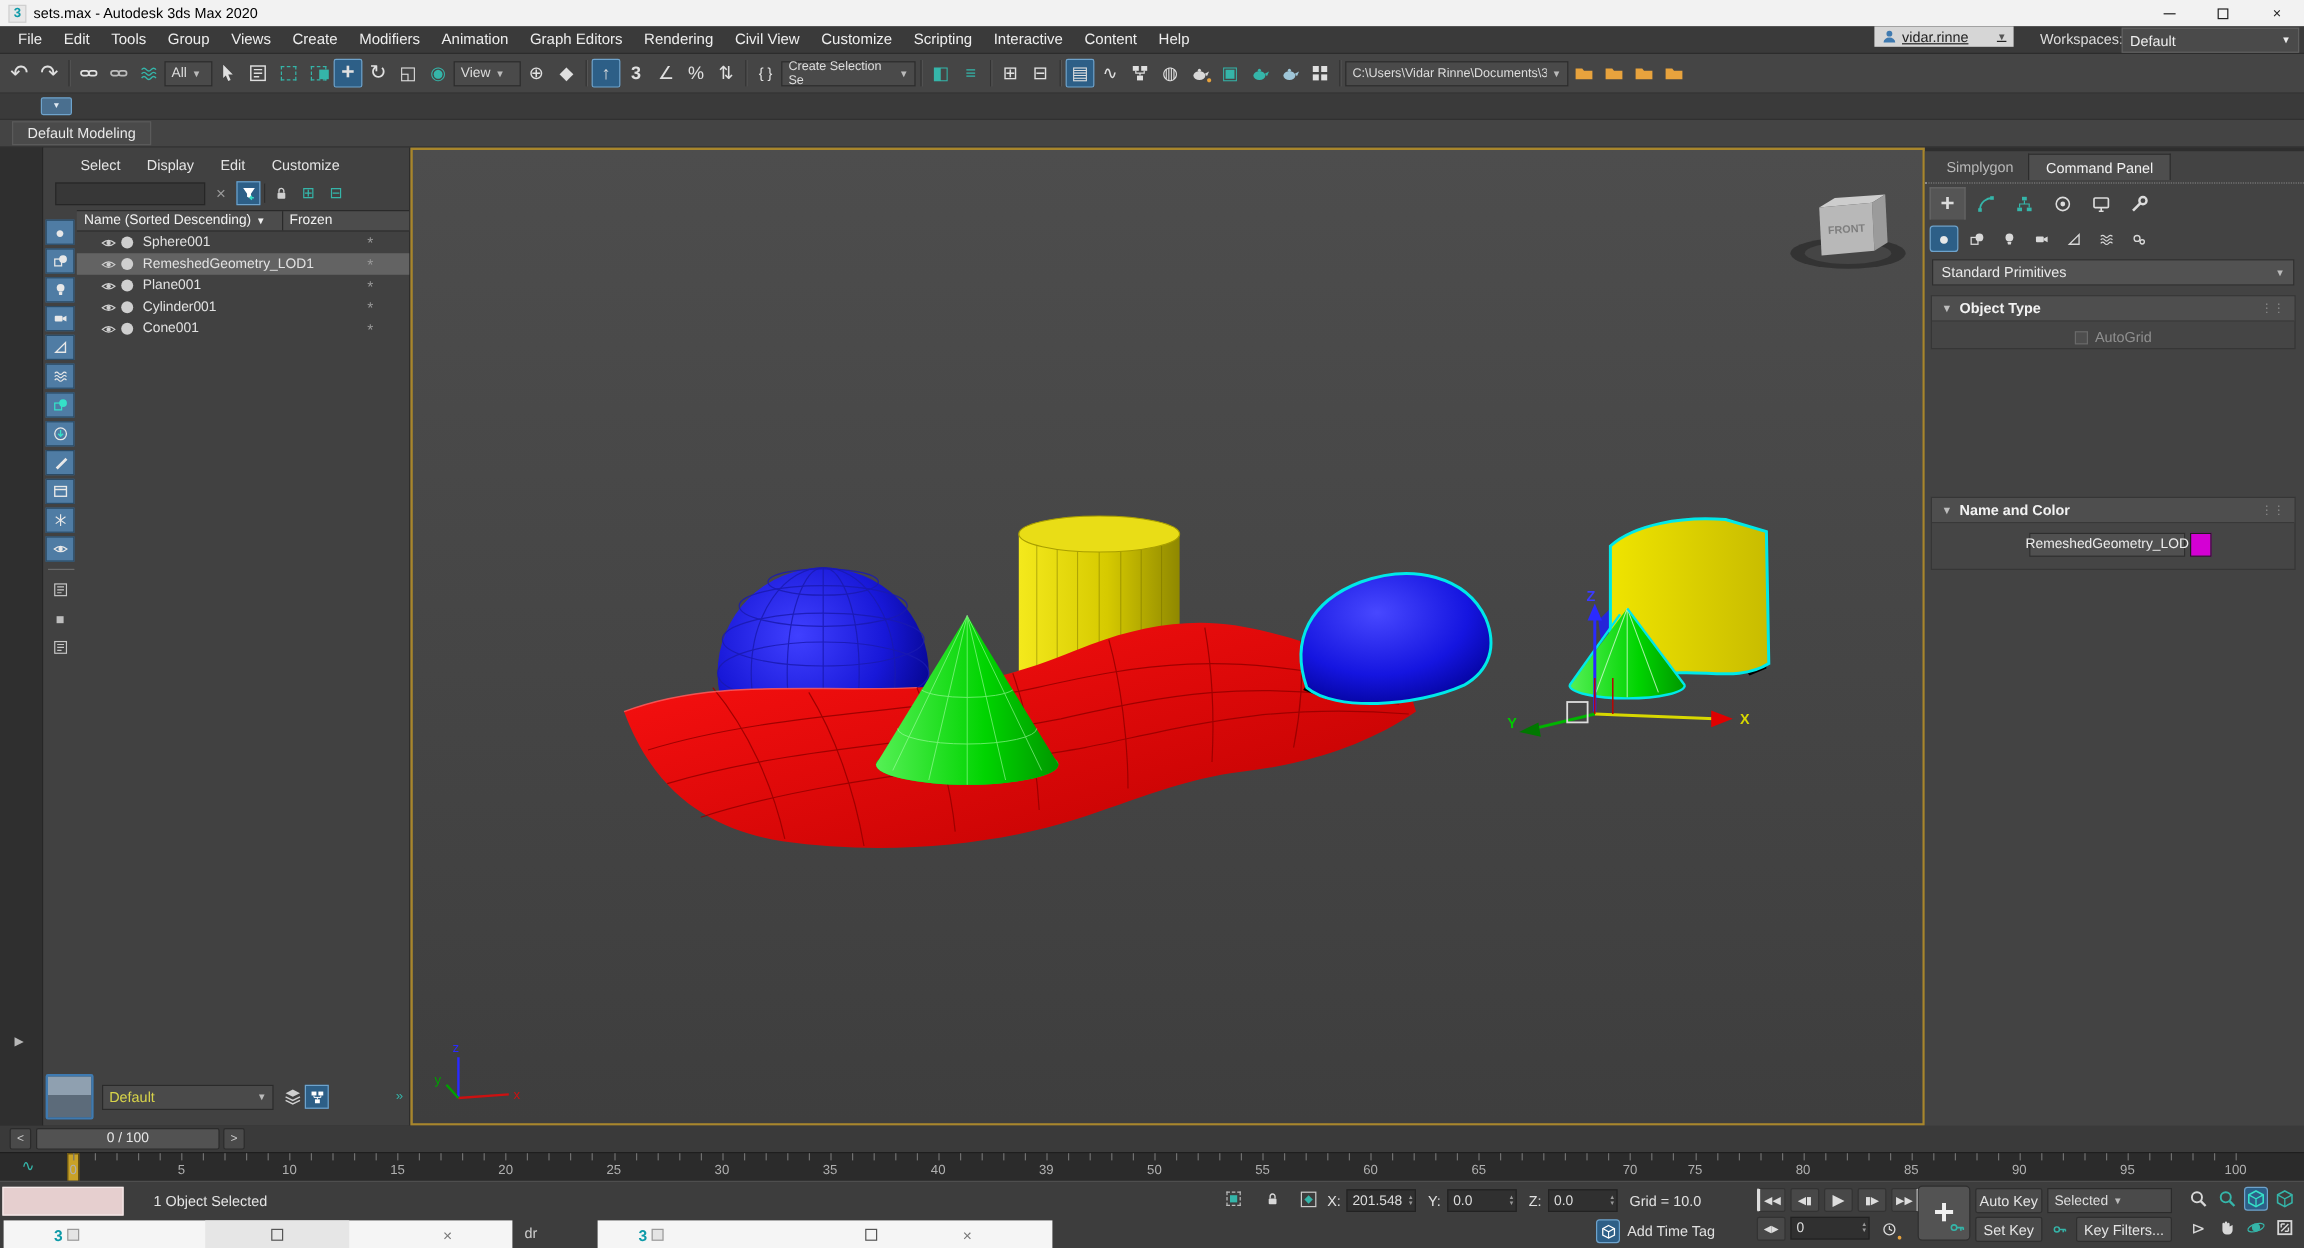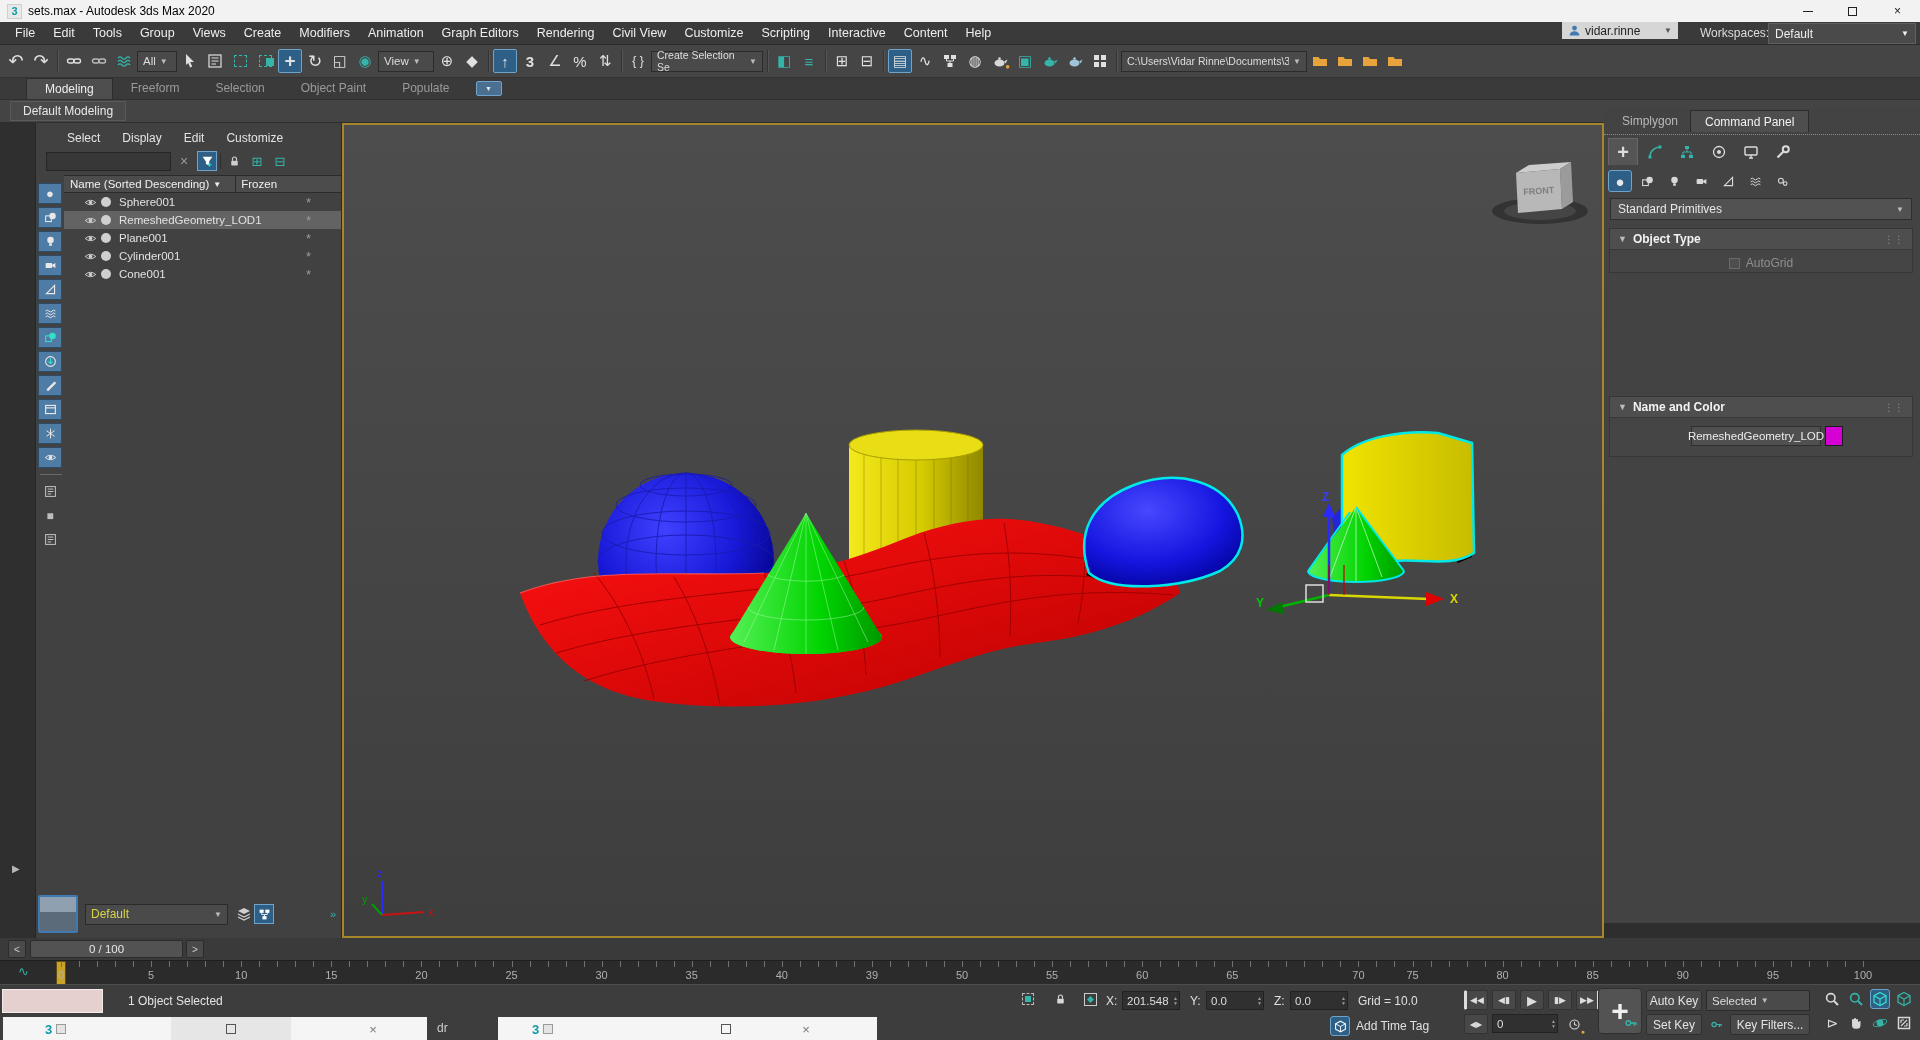--- a/index.html
+++ b/index.html
@@ -13,21 +13,21 @@
   .appicon { width:15px; height:15px; margin:0 6px 0 7px; background:#e8e8e8; border:1px solid #cfcfcf; color:#0d9aa8; font-weight:bold; font-size:11px; display:flex; align-items:center; justify-content:center; }
   .title-text { font-size:12px; color:#000; }
   .winbtns { position:absolute; right:0; top:0; height:22px; display:flex; }
   .winbtn { width:45px; height:22px; display:flex; align-items:center; justify-content:center; color:#222; }
   .minglyph { width:10px; border-bottom:1px solid #222; height:1px; }
   .maxglyph { width:9px; height:9px; border:1px solid #222; }
 
   
   .menubar { left:0; top:22px; width:1920px; height:23px; background:#3a3a3a; display:flex; align-items:center; padding-left:6px; border-bottom:1px solid #2c2c2c; }
   .menu-item { padding:0 9px; font-size:12.5px; color:#eee; height:23px; display:flex; align-items:center; }
-  .account-chip { position:absolute; left:1562px; top:0px; height:17px; width:116px; background:#d6d6d6; color:#222; display:flex; align-items:center; gap:4px; padding:0 6px; font-size:12px; }
+  .account-chip { position:absolute; left:1562px; top:0px; height:17px; width:116px; background:#d6d6d6; color:#222; display:flex; align-items:center; gap:4px; padding:0 6px; font-size:12px;text-decoration:underline; }
   .ws-label { position:absolute; left:1700px; top:4px; color:#ddd; font-size:12px; }
   .ws-dd { position:absolute; left:1768px; top:1px; width:148px; height:21px; background:#4a4a4a; border:1px solid #5f5f5f; display:flex; align-items:center; justify-content:space-between; padding:0 6px; color:#eee; }
 
   
   .toolbar { left:0; top:45px; width:1920px; height:33px; background:#454545; border-bottom:1px solid #333; display:flex; align-items:center; padding-left:4px; gap:1px; }
   .tbi { min-width:24px; height:24px; display:flex; align-items:center; justify-content:center; color:#e0e0e0; font-size:15px; border:1px solid transparent; border-radius:2px; position:relative; }
   .tbi.small { font-size:12px; }
   .tbi.on { background:#2d5f87; border:1px solid #6ea3cc; }
   .tbi.teal { color:#35b5a9; }
   .tbi.orange { color:#e8a33d; }
@@ -71,21 +71,21 @@
   .exp-bottom { position:absolute; left:0; top:770px; width:306px; height:42px; display:flex; align-items:center; }
   .thumb { width:40px; height:38px; margin-left:2px; border:2px solid #3f7ab0; background:linear-gradient(#8fa0b0 45%, #5c6b7a 45%); border-radius:2px; }
   .layer-dd { width:143px; height:21px; background:#4a4a4a; border:1px solid #2a2a2a; margin-left:7px; display:flex; align-items:center; justify-content:space-between; padding:0 5px; }
   .layer-dd span.val { color:#d8d44a; font-size:12px; }
 
   
   .viewport { left:342px; top:123px; width:1262px; height:815px; background:#454545; border:2px solid #a8862c; }
   .vp-label { position:absolute; left:8px; top:5px; color:#d0d0d0; font-size:11.5px; display:flex; gap:6px; }
 
   
-  .cmdpanel { left:1604px; top:108px; width:316px; height:815px; background:#434343; }
+  .cmdpanel { left:1604px; top:126px; width:316px; height:815px; background:#434343; }
   .cp-tab { position:absolute; top:2px; height:22px; padding:0 14px; display:flex; align-items:center; font-size:12px; }
   .cp-dotline { position:absolute; left:0; top:26px; width:316px; border-top:1px dotted #8a8a8a; }
   .cp-row1 { position:absolute; left:4px; top:30px; display:flex; gap:2px; }
   .cp-bigico { width:30px; height:27px; display:flex; align-items:center; justify-content:center; color:#dcdcdc; font-size:17px; }
   .cp-bigico.active { background:#555; border:1px solid #666; border-bottom:none; }
   .cp-row2 { position:absolute; left:4px; top:62px; display:flex; gap:3px; }
   .cp-smico { width:24px; height:22px; display:flex; align-items:center; justify-content:center; color:#d8d8d8; }
   .cp-smico.on { background:#2d5f87; border:1px solid #6ea3cc; border-radius:3px; }
   .cp-dd { position:absolute; left:6px; top:90px; width:302px; height:22px; background:#525252; border:1px solid #2e2e2e; display:flex; align-items:center; justify-content:space-between; padding:0 7px; color:#e8e8e8; }
   .rollout { position:absolute; left:5px; width:304px; background:#454545; border:1px solid #363636; }
@@ -448,27 +448,20 @@
         </svg>
       </div>
     <div class="tbi orange">
         <svg class="ico">
           <use href="#i-folder"></use>
         </svg>
       </div>
   </div>
 
   <div class="abs ribbon-tabs">
-    <div id="ribbon-tabs" style="display:flex">
-        <div class="ribbon-tab active">Modeling</div>
-        <div class="ribbon-tab">Freeform</div>
-        <div class="ribbon-tab">Selection</div>
-        <div class="ribbon-tab">Object Paint</div>
-        <div class="ribbon-tab">Populate</div>
-      </div>
     <div style="margin-left:8px;margin-bottom:3px;width:26px;height:15px;background:#4a6f8f;border:1px solid #6ea3cc;border-radius:2px;display:flex;align-items:center;justify-content:center;font-size:7px;color:#dfe9f2">▼</div>
   </div>
   <div class="abs ribbon-panelrow">
     <div class="ribbon-panel-btn">Default Modeling</div>
   </div>
 
   <div class="abs left-strip">
     <div style="position:absolute;left:12px;top:740px;color:#b8b8b8;font-size:10px">▶</div>
   </div>
 

